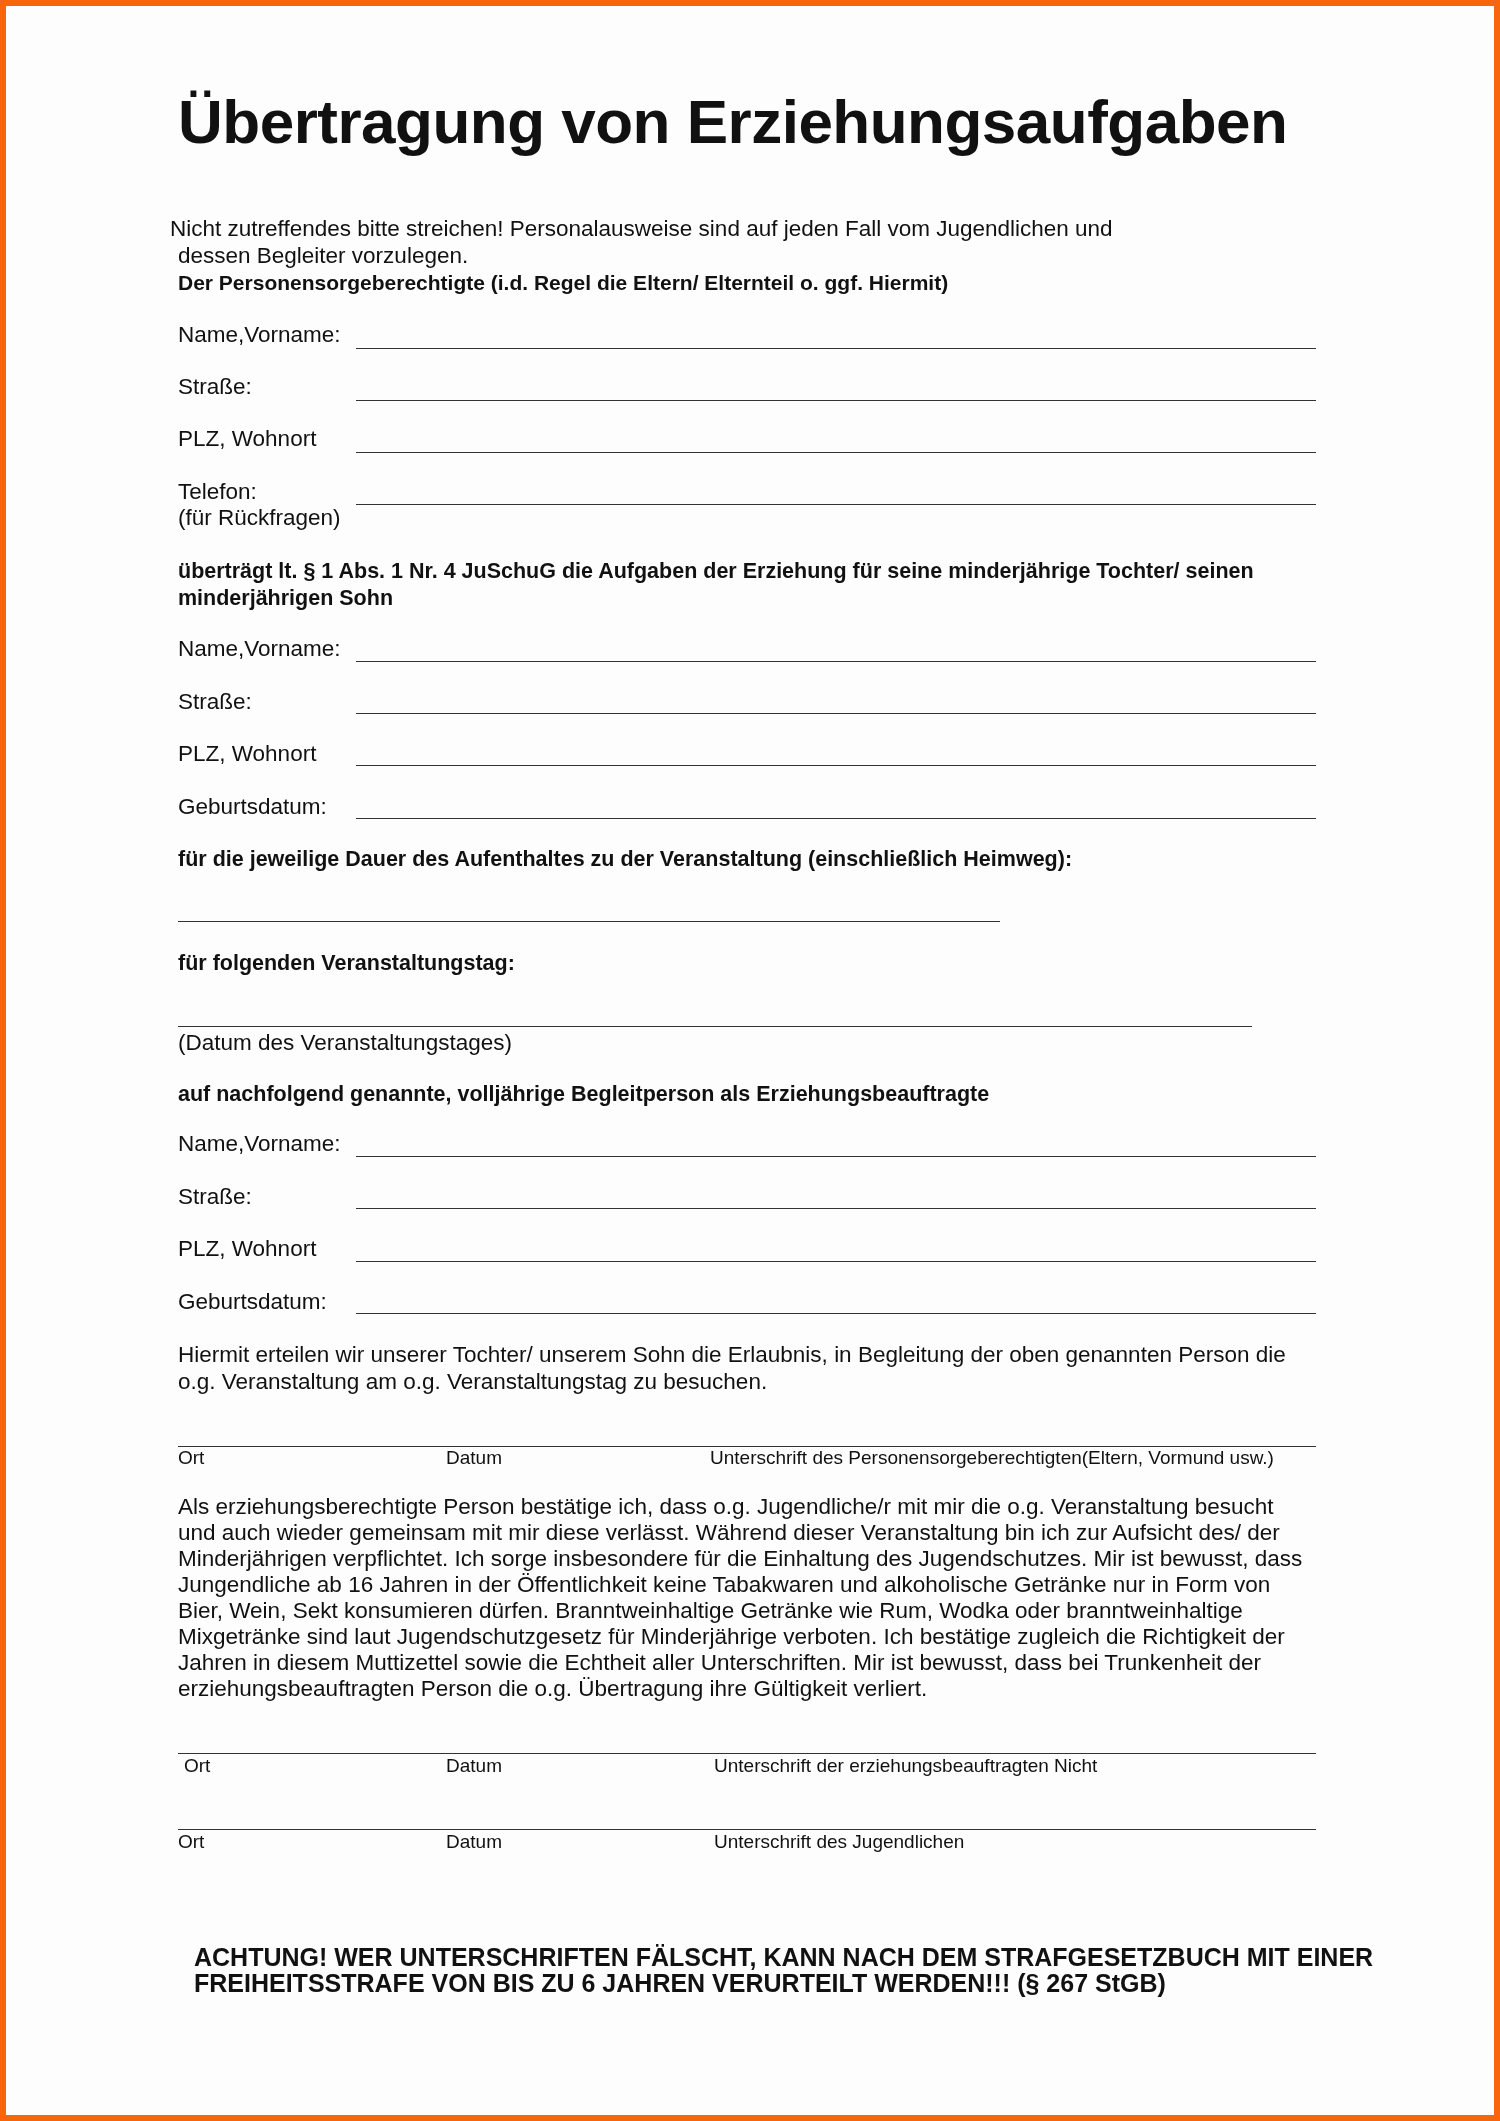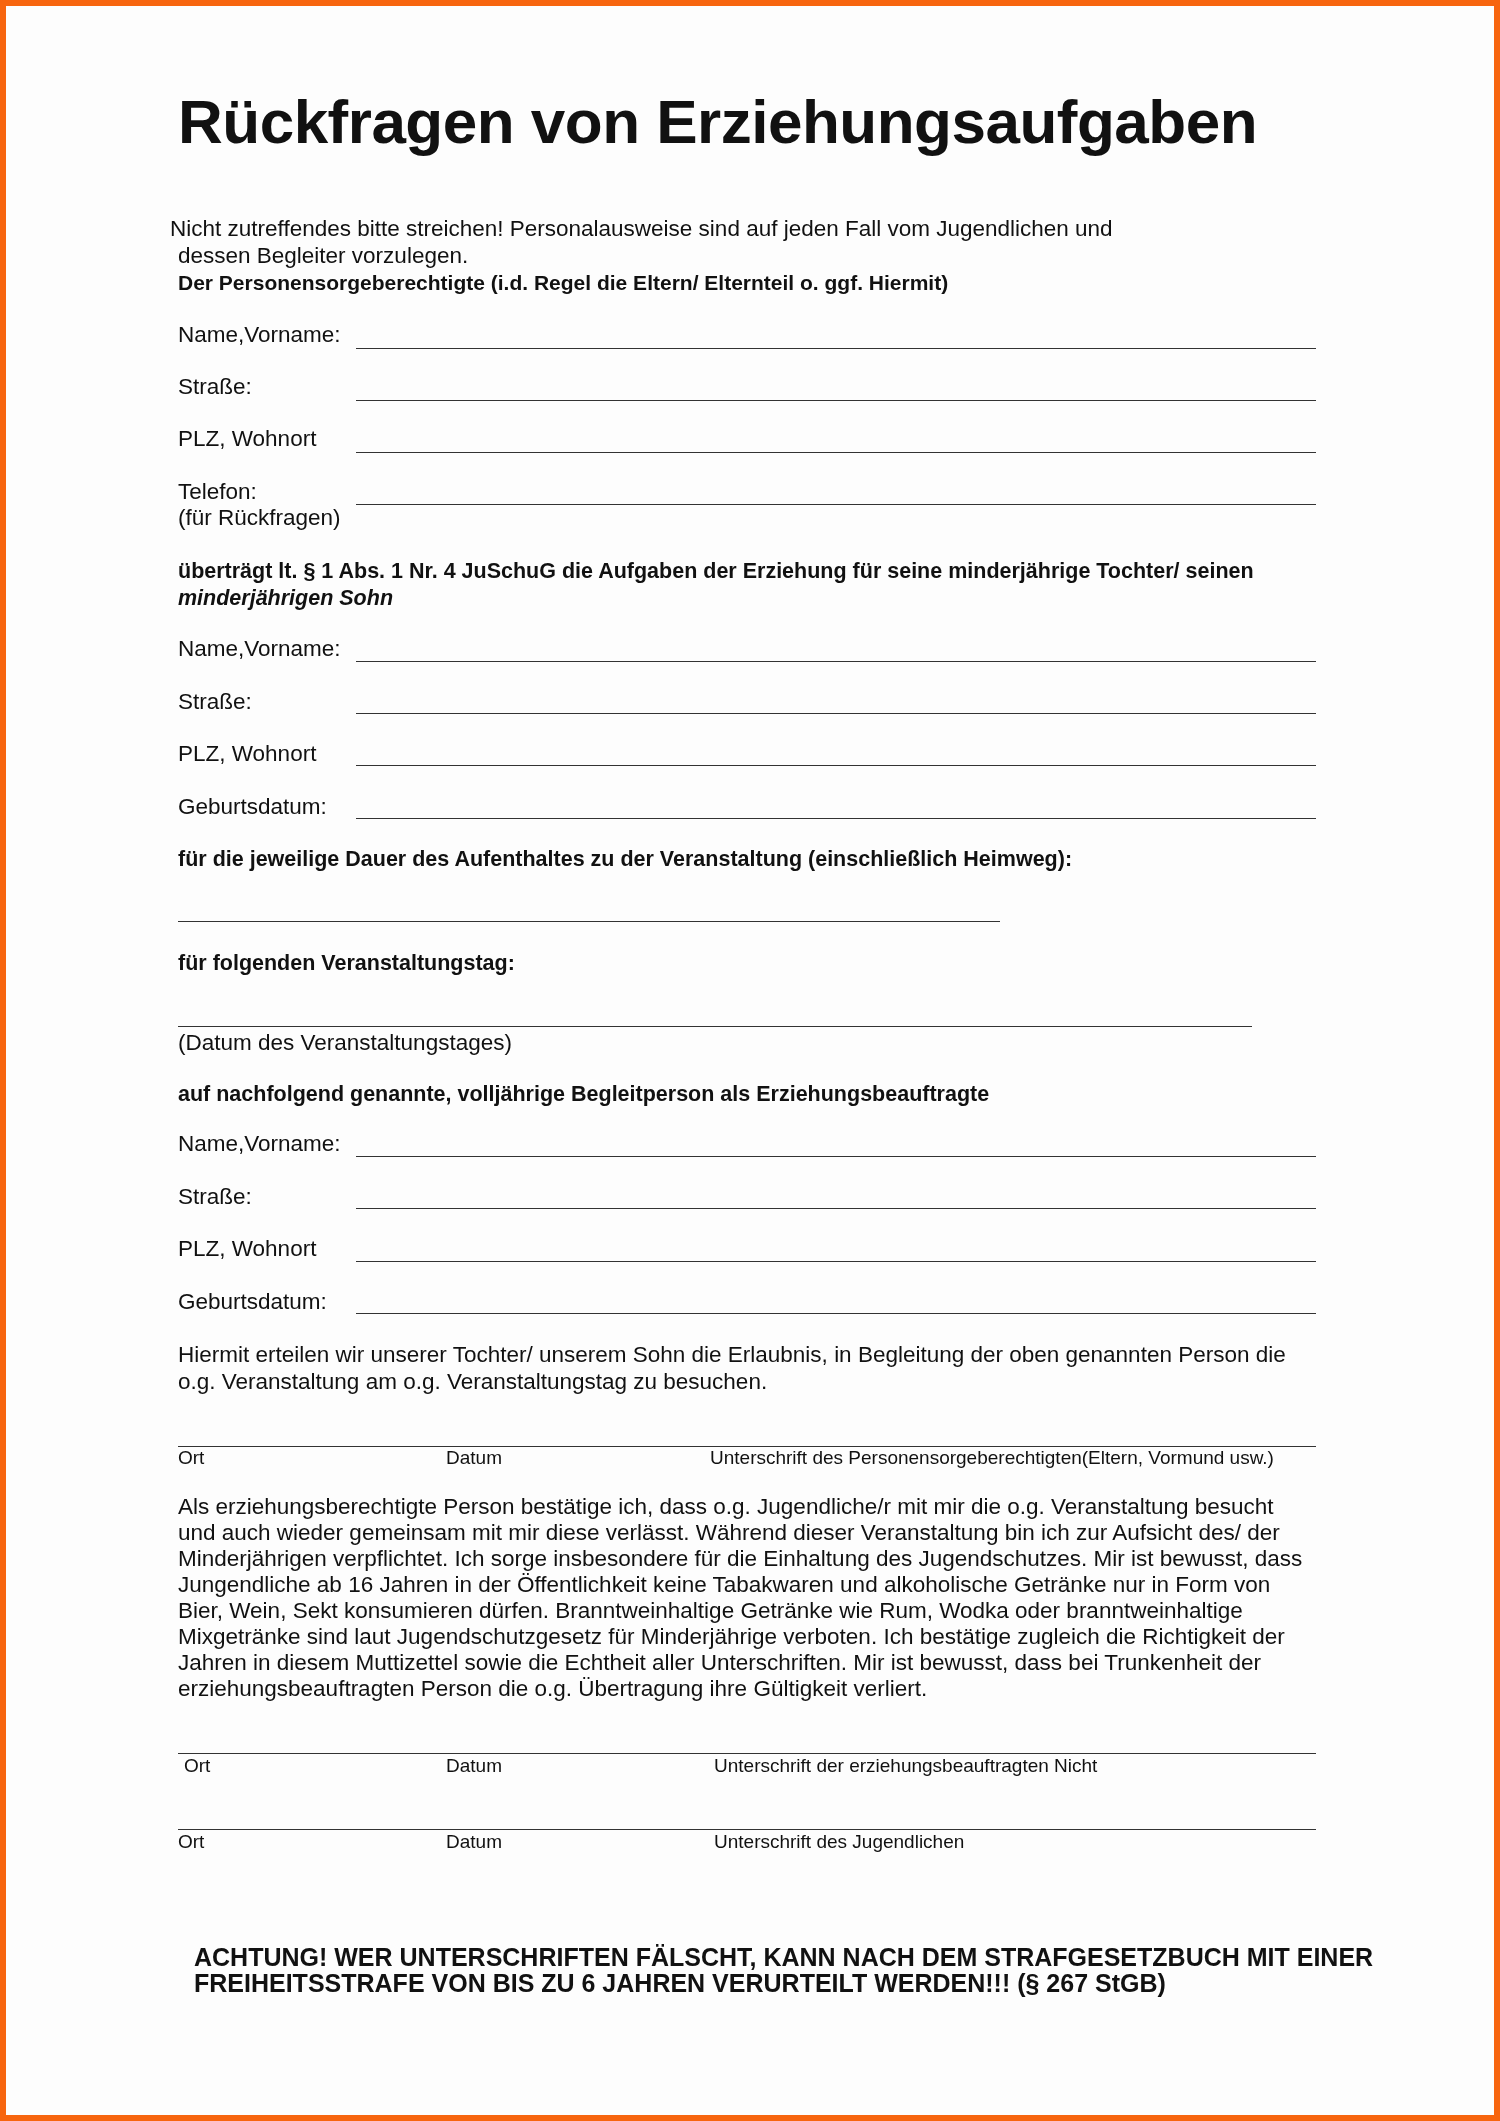--- a/index.html
+++ b/index.html
@@ -22,38 +22,38 @@
   .line { position: absolute; height: 0; border-top: 1.6px solid #333; }
   .field-line { left: 356px; width: 960px; }
   .para { position: absolute; left: 178px; font-size: 22.5px; line-height: 26.3px; white-space: nowrap; }
   .warn { font-size: 25px; font-weight: bold; line-height: 26px; margin-left: 16px; }
 </style>
 </head>
 <body>
 
 <div class="frame"></div>
 
-<div class="abs title">Rückfragen von Erziehungsaufgaben</div>
+<div class="abs title">Übertragung von Erziehungsaufgaben</div>
 
 <div class="abs txt" style="left:170px; top:216px;">Nicht zutreffendes bitte streichen! Personalausweise sind auf jeden Fall vom Jugendlichen und</div>
 <div class="abs txt" style="left:178px; top:243px;">dessen Begleiter vorzulegen.</div>
 <div class="abs txt bold" style="left:178px; top:270px; font-size:21px;">Der Personensorgeberechtigte (i.d. Regel die Eltern/ Elternteil o. ggf. Hiermit)</div>
 
 <div class="abs label" style="top:322px;">Name,Vorname:</div>
 <div class="line field-line" style="top:348px;"></div>
 <div class="abs label" style="top:374px;">Straße:</div>
 <div class="line field-line" style="top:400px;"></div>
 <div class="abs label" style="top:426px;">PLZ, Wohnort</div>
 <div class="line field-line" style="top:452px;"></div>
 <div class="abs label" style="top:479px;">Telefon:</div>
 <div class="abs label" style="top:505px;">(für Rückfragen)</div>
 <div class="line field-line" style="top:504px;"></div>
 
 <div class="abs txt bold" style="left:178px; top:558px; font-size:21.5px;">überträgt lt. § 1 Abs. 1 Nr. 4 JuSchuG die Aufgaben der Erziehung für seine minderjährige Tochter/ seinen</div>
-<div class="abs txt bold" style="left:178px; top:585px; font-size:21.5px;font-style:italic;">minderjährigen Sohn</div>
+<div class="abs txt bold" style="left:178px; top:585px; font-size:21.5px;">minderjährigen Sohn</div>
 
 <div class="abs label" style="top:636px;">Name,Vorname:</div>
 <div class="line field-line" style="top:661px;"></div>
 <div class="abs label" style="top:689px;">Straße:</div>
 <div class="line field-line" style="top:713px;"></div>
 <div class="abs label" style="top:741px;">PLZ, Wohnort</div>
 <div class="line field-line" style="top:765px;"></div>
 <div class="abs label" style="top:794px;">Geburtsdatum:</div>
 <div class="line field-line" style="top:818px;"></div>
 

